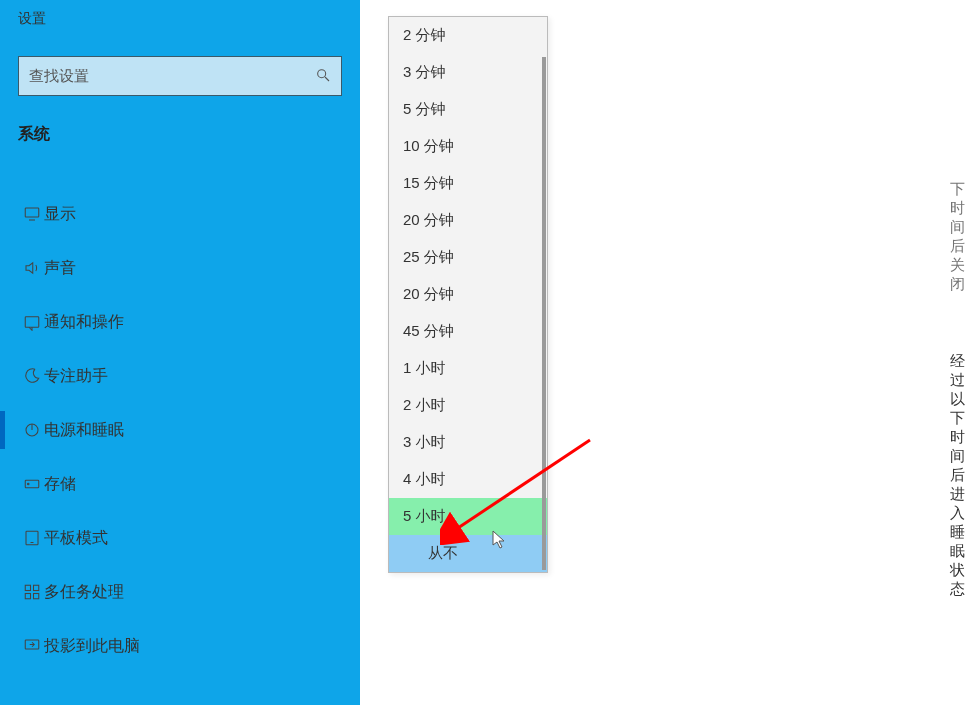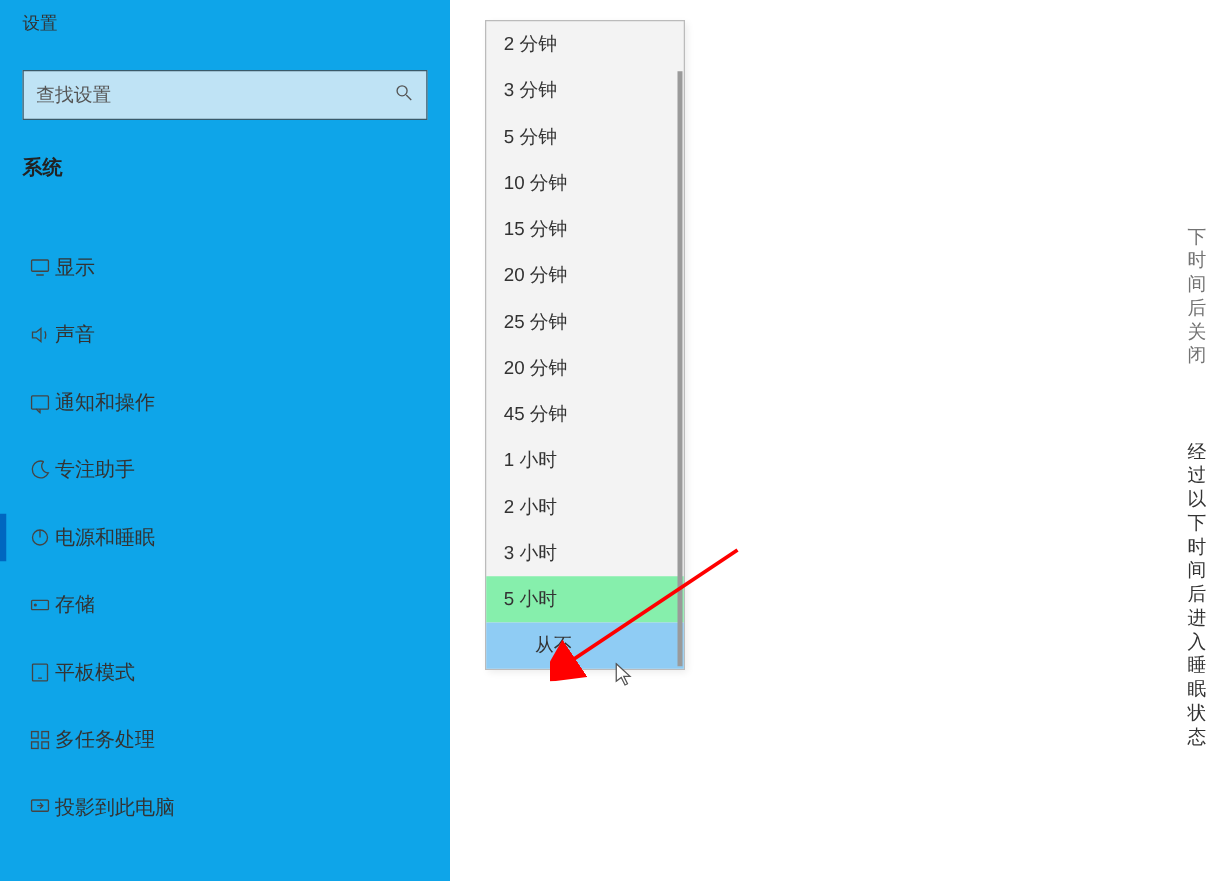--- a/index.html
+++ b/index.html
@@ -256,20 +256,21 @@
     <div class="dropdown-item">5 分钟</div>
     <div class="dropdown-item">10 分钟</div>
     <div class="dropdown-item">15 分钟</div>
     <div class="dropdown-item">20 分钟</div>
     <div class="dropdown-item">25 分钟</div>
     <div class="dropdown-item">20 分钟</div>
     <div class="dropdown-item">45 分钟</div>
     <div class="dropdown-item">1 小时</div>
     <div class="dropdown-item">2 小时</div>
     <div class="dropdown-item">3 小时</div>
+    <div class="dropdown-item">4 小时</div>
     <div class="dropdown-item hover">5 小时</div>
     <div class="dropdown-item selected">从不</div>
   </div>
 
 <svg class="arrow" width="160" height="110">
   <defs>
     <marker id="ah" markerWidth="12" markerHeight="12" refX="2" refY="6" orient="auto">
       <path d="M0,0 L12,6 L0,12 Z" fill="#ff0000"></path>
     </marker>
   </defs>

